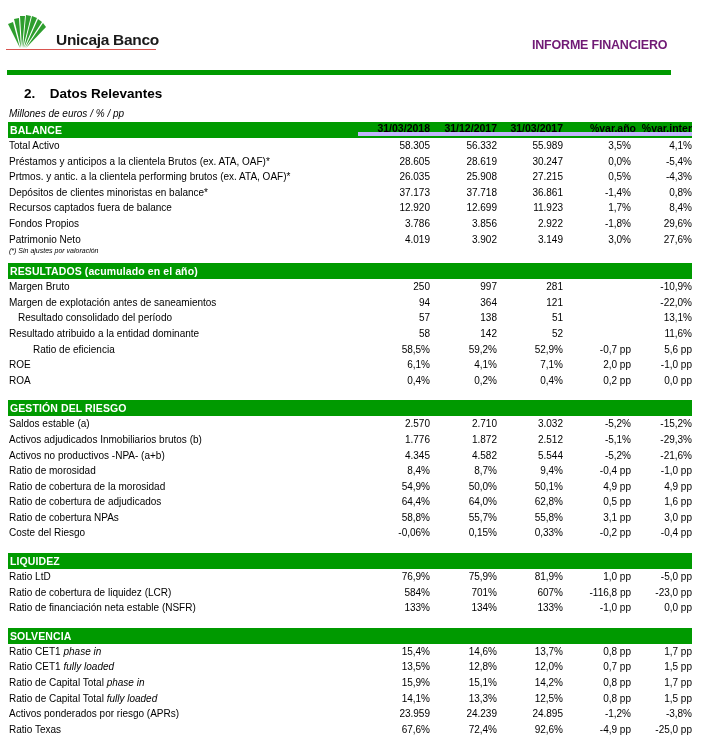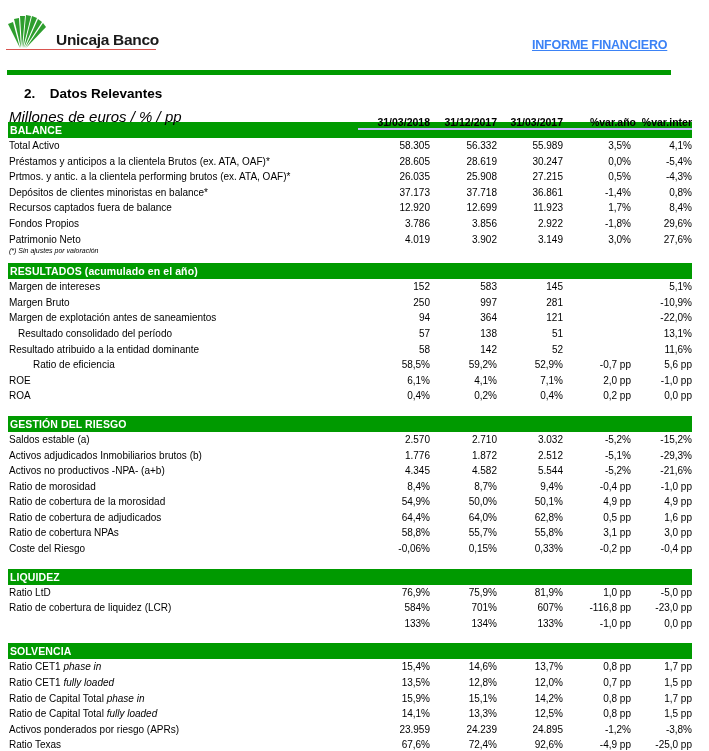--- a/index.html
+++ b/index.html
@@ -3,29 +3,29 @@
 <meta charset="utf-8">
 <style>
   * { margin: 0; padding: 0; box-sizing: border-box; }
   body {
     width: 709px; height: 751px; background: #ffffff; position: relative; overflow: hidden;
     font-family: "Liberation Sans", "DejaVu Sans", sans-serif; color: #000;
   }
   .logo { position: absolute; left: 6px; top: 10px; width: 160px; height: 42px; }
   .logo-text { position: absolute; left: 50px; top: 21px; font-size: 15.5px; font-weight: bold; color: #1a1a1a; letter-spacing: -0.3px; }
   .logo-line { position: absolute; left: 6px; top: 49px; width: 150px; height: 1px; background: #d9534f; }
-  .report-title { position: absolute; left: 532px; top: 38px; font-size: 12.5px; font-weight: bold; color: #3b82f6; letter-spacing: -0.2px; text-decoration: underline; }
+  .report-title { position: absolute; left: 532px; top: 38px; font-size: 12.5px; font-weight: bold; color: #701a75; letter-spacing: -0.2px; }
   .top-rule { position: absolute; left: 7px; top: 70px; width: 664px; height: 5px; background: #009a00; }
   .section-title { position: absolute; left: 24px; top: 86px; font-size: 13.5px; font-weight: bold; }
   .section-title .num { display: inline-block; width: 22px; }
 
   .table-wrap { position: absolute; left: 8px; top: 106px; width: 684px; }
   .hdr-row { position: relative; height: 16px; font-size: 10.5px; }
-  .hdr-units { position: absolute; left: 1px; top: 2px; font-style: italic; font-size: 15px; }
-  .hdr-cols { position: absolute; left: 350px; top: 10px; width: 334px; height: 14px; border-bottom: 2px solid #c4b5fd; }
+  .hdr-units { position: absolute; left: 1px; top: 2px; font-style: italic; font-size: 10px; }
+  .hdr-cols { position: absolute; left: 350px; top: 16px; width: 334px; height: 14px; border-bottom: 4px solid #c4b5fd; }
   .hdr-col { position: absolute; top: 0; font-weight: bold; text-align: right; font-size: 10.5px; }
 
   .sec-bar { height: 16px; background: #009a00; color: #fff; font-weight: bold; font-size: 10.5px; padding-left: 2px; line-height: 16px; letter-spacing: 0.1px; }
   .row { position: relative; height: 15.6px; font-size: 10px; line-height: 15.6px; }
   .row .lbl { position: absolute; left: 1px; }
   .row .v { position: absolute; text-align: right; top: 0; }
   .note { font-size: 7px; font-style: italic; height: 10px; line-height: 8px; padding-left: 1px; }
   .spacer { height: 12px; }
   .c1 { right: 262px; }
   .c2 { right: 195px; }
@@ -127,28 +127,20 @@
         <span class="v c1">4.019</span>
         <span class="v c2">3.902</span>
         <span class="v c3">3.149</span>
         <span class="v c4">3,0%</span>
         <span class="v c5">27,6%</span>
       </div>
       <div class="note">(*) Sin ajustes por valoración</div>
       <div class="spacer" style="height: 6px;"></div>
       <div class="sec-bar">RESULTADOS (acumulado en el año)</div>
       <div class="row">
-        <span class="lbl"><span style="white-space: pre;">Margen de intereses</span></span>
-        <span class="v c1">152</span>
-        <span class="v c2">583</span>
-        <span class="v c3">145</span>
-        <span class="v c4"></span>
-        <span class="v c5">5,1%</span>
-      </div>
-      <div class="row">
         <span class="lbl"><span style="white-space: pre;">Margen Bruto</span></span>
         <span class="v c1">250</span>
         <span class="v c2">997</span>
         <span class="v c3">281</span>
         <span class="v c4"></span>
         <span class="v c5">-10,9%</span>
       </div>
       <div class="row">
         <span class="lbl"><span style="white-space: pre;">Margen de explotación antes de saneamientos</span></span>
         <span class="v c1">94</span>
@@ -275,20 +267,21 @@
       </div>
       <div class="row">
         <span class="lbl"><span style="white-space: pre;">Ratio de cobertura de liquidez (LCR)</span></span>
         <span class="v c1">584%</span>
         <span class="v c2">701%</span>
         <span class="v c3">607%</span>
         <span class="v c4">-116,8 pp</span>
         <span class="v c5">-23,0 pp</span>
       </div>
       <div class="row">
+        <span class="lbl"><span style="white-space: pre;">Ratio de financiación neta estable (NSFR)</span></span>
         <span class="v c1">133%</span>
         <span class="v c2">134%</span>
         <span class="v c3">133%</span>
         <span class="v c4">-1,0 pp</span>
         <span class="v c5">0,0 pp</span>
       </div>
       <div class="spacer"></div>
       <div class="sec-bar">SOLVENCIA</div>
       <div class="row">
         <span class="lbl"><span style="white-space: pre;">Ratio CET1 </span><i>phase in</i></span>

